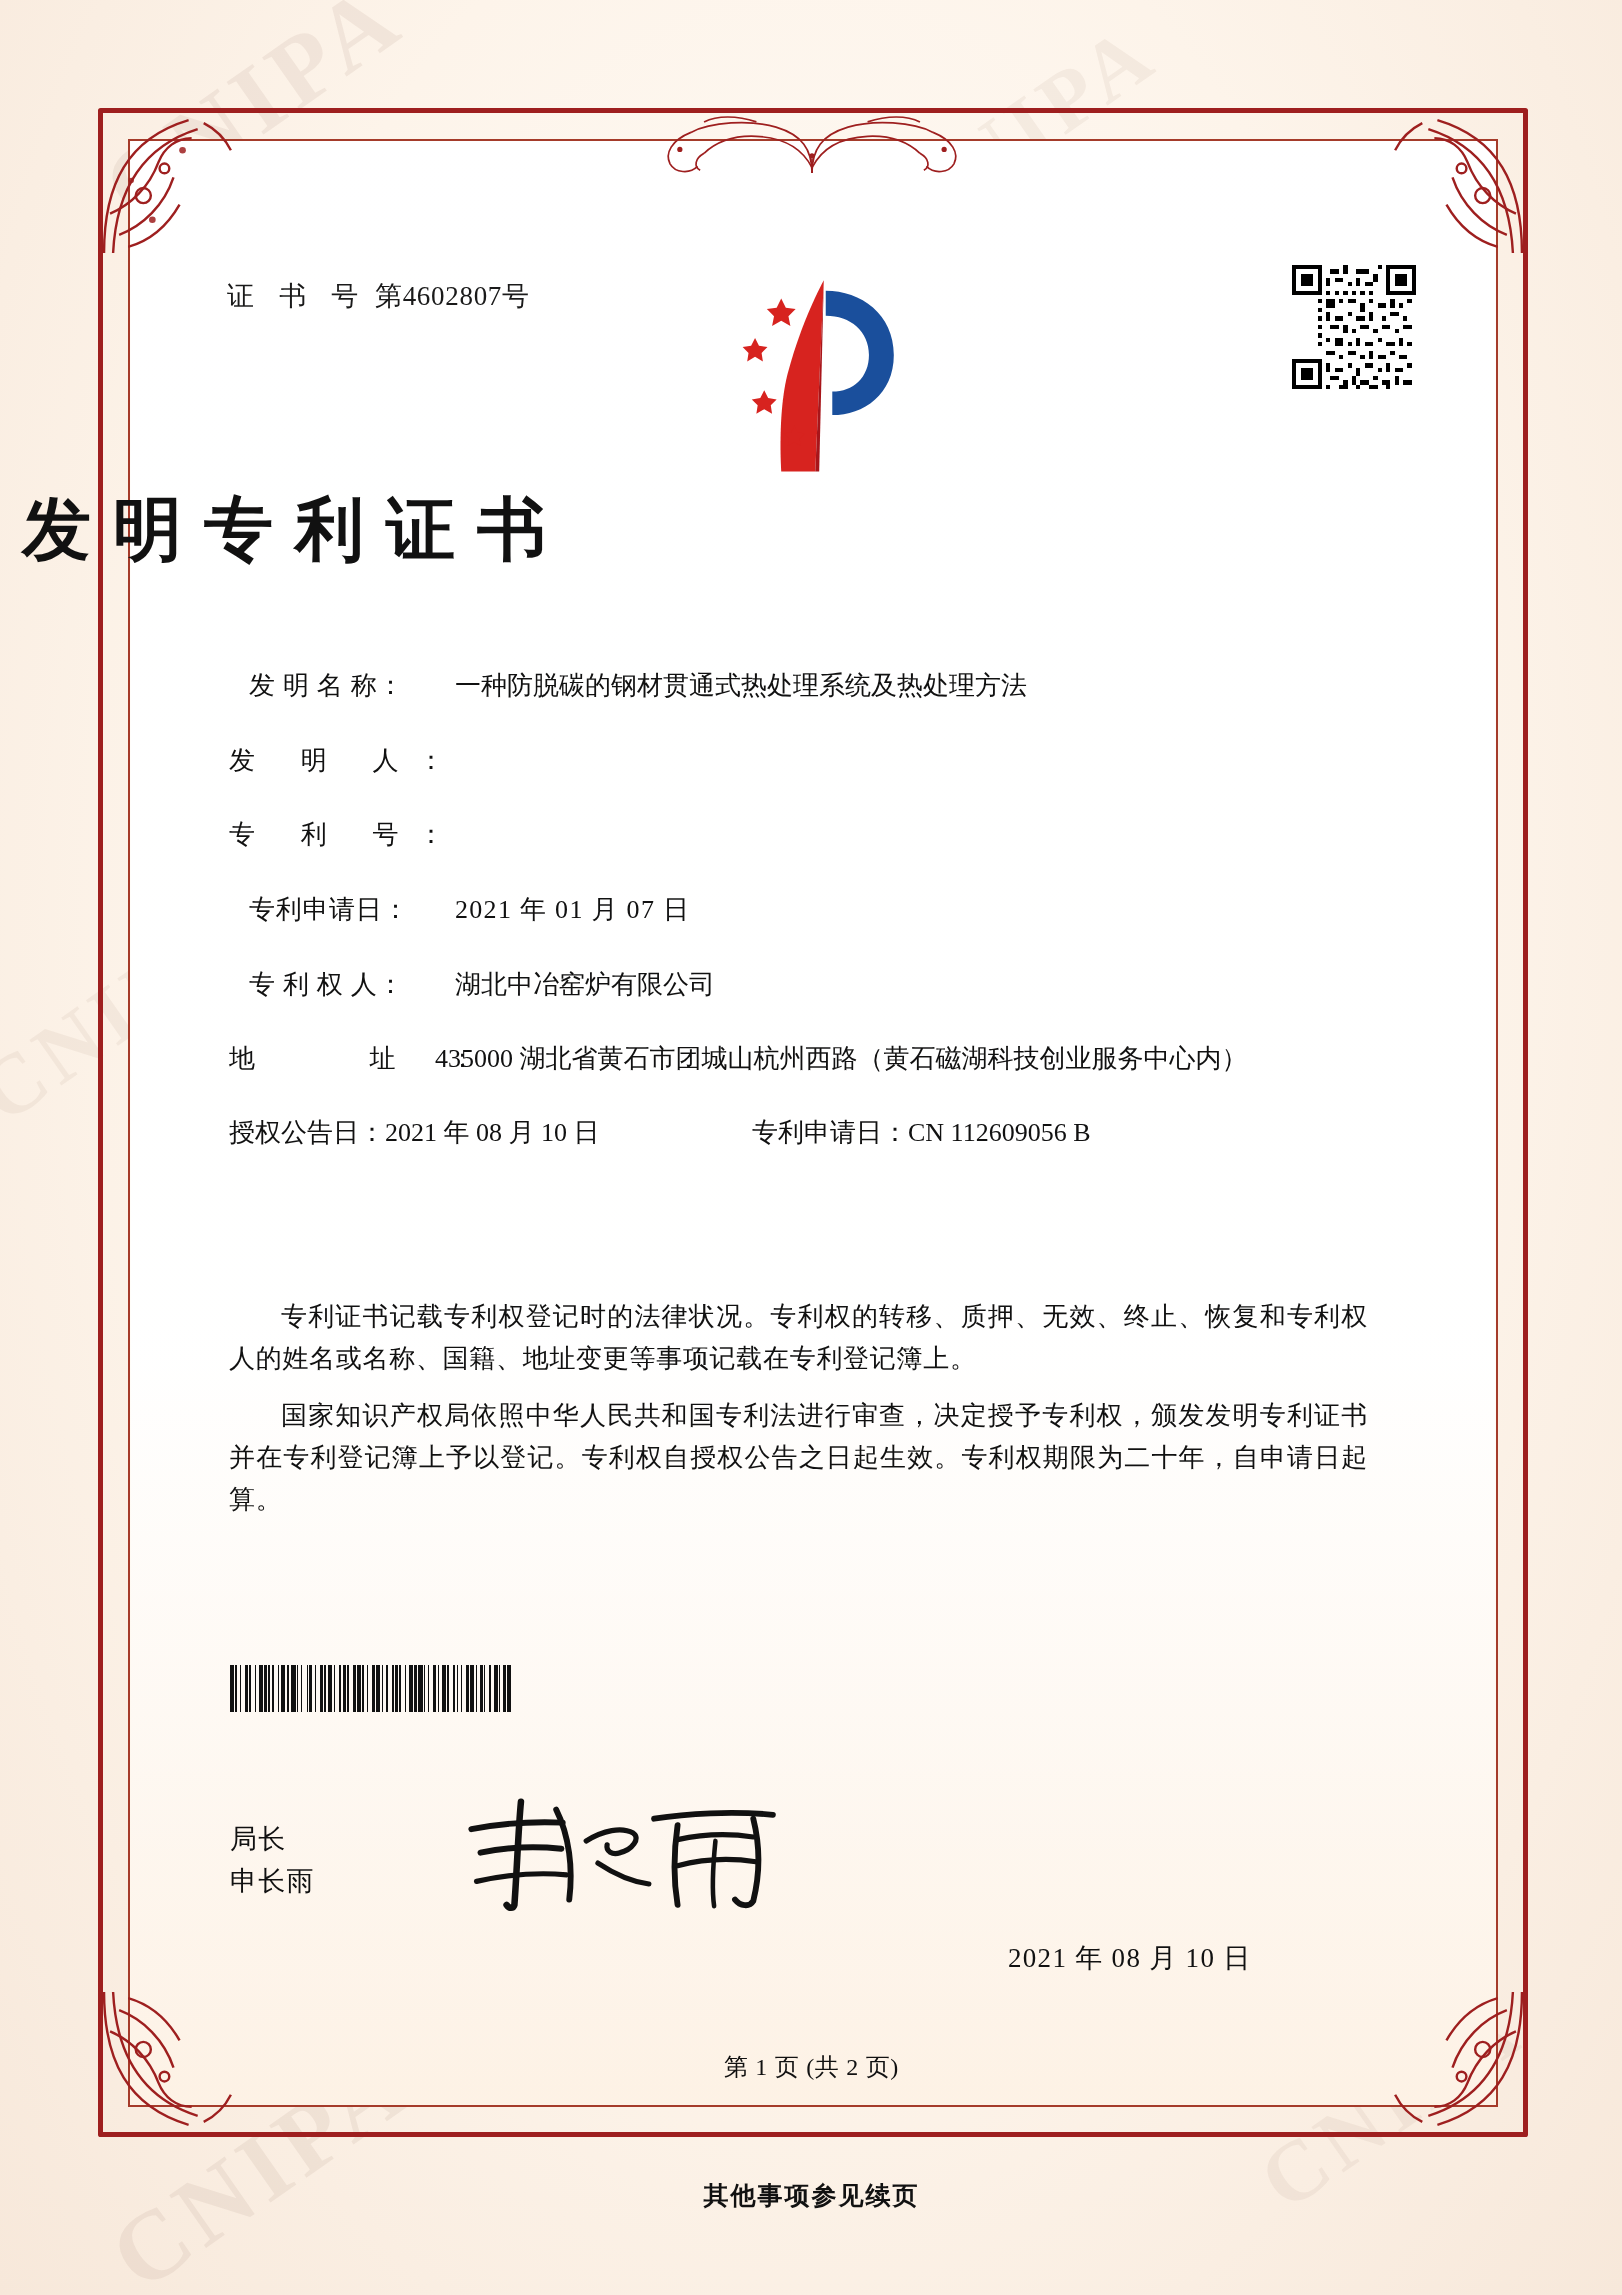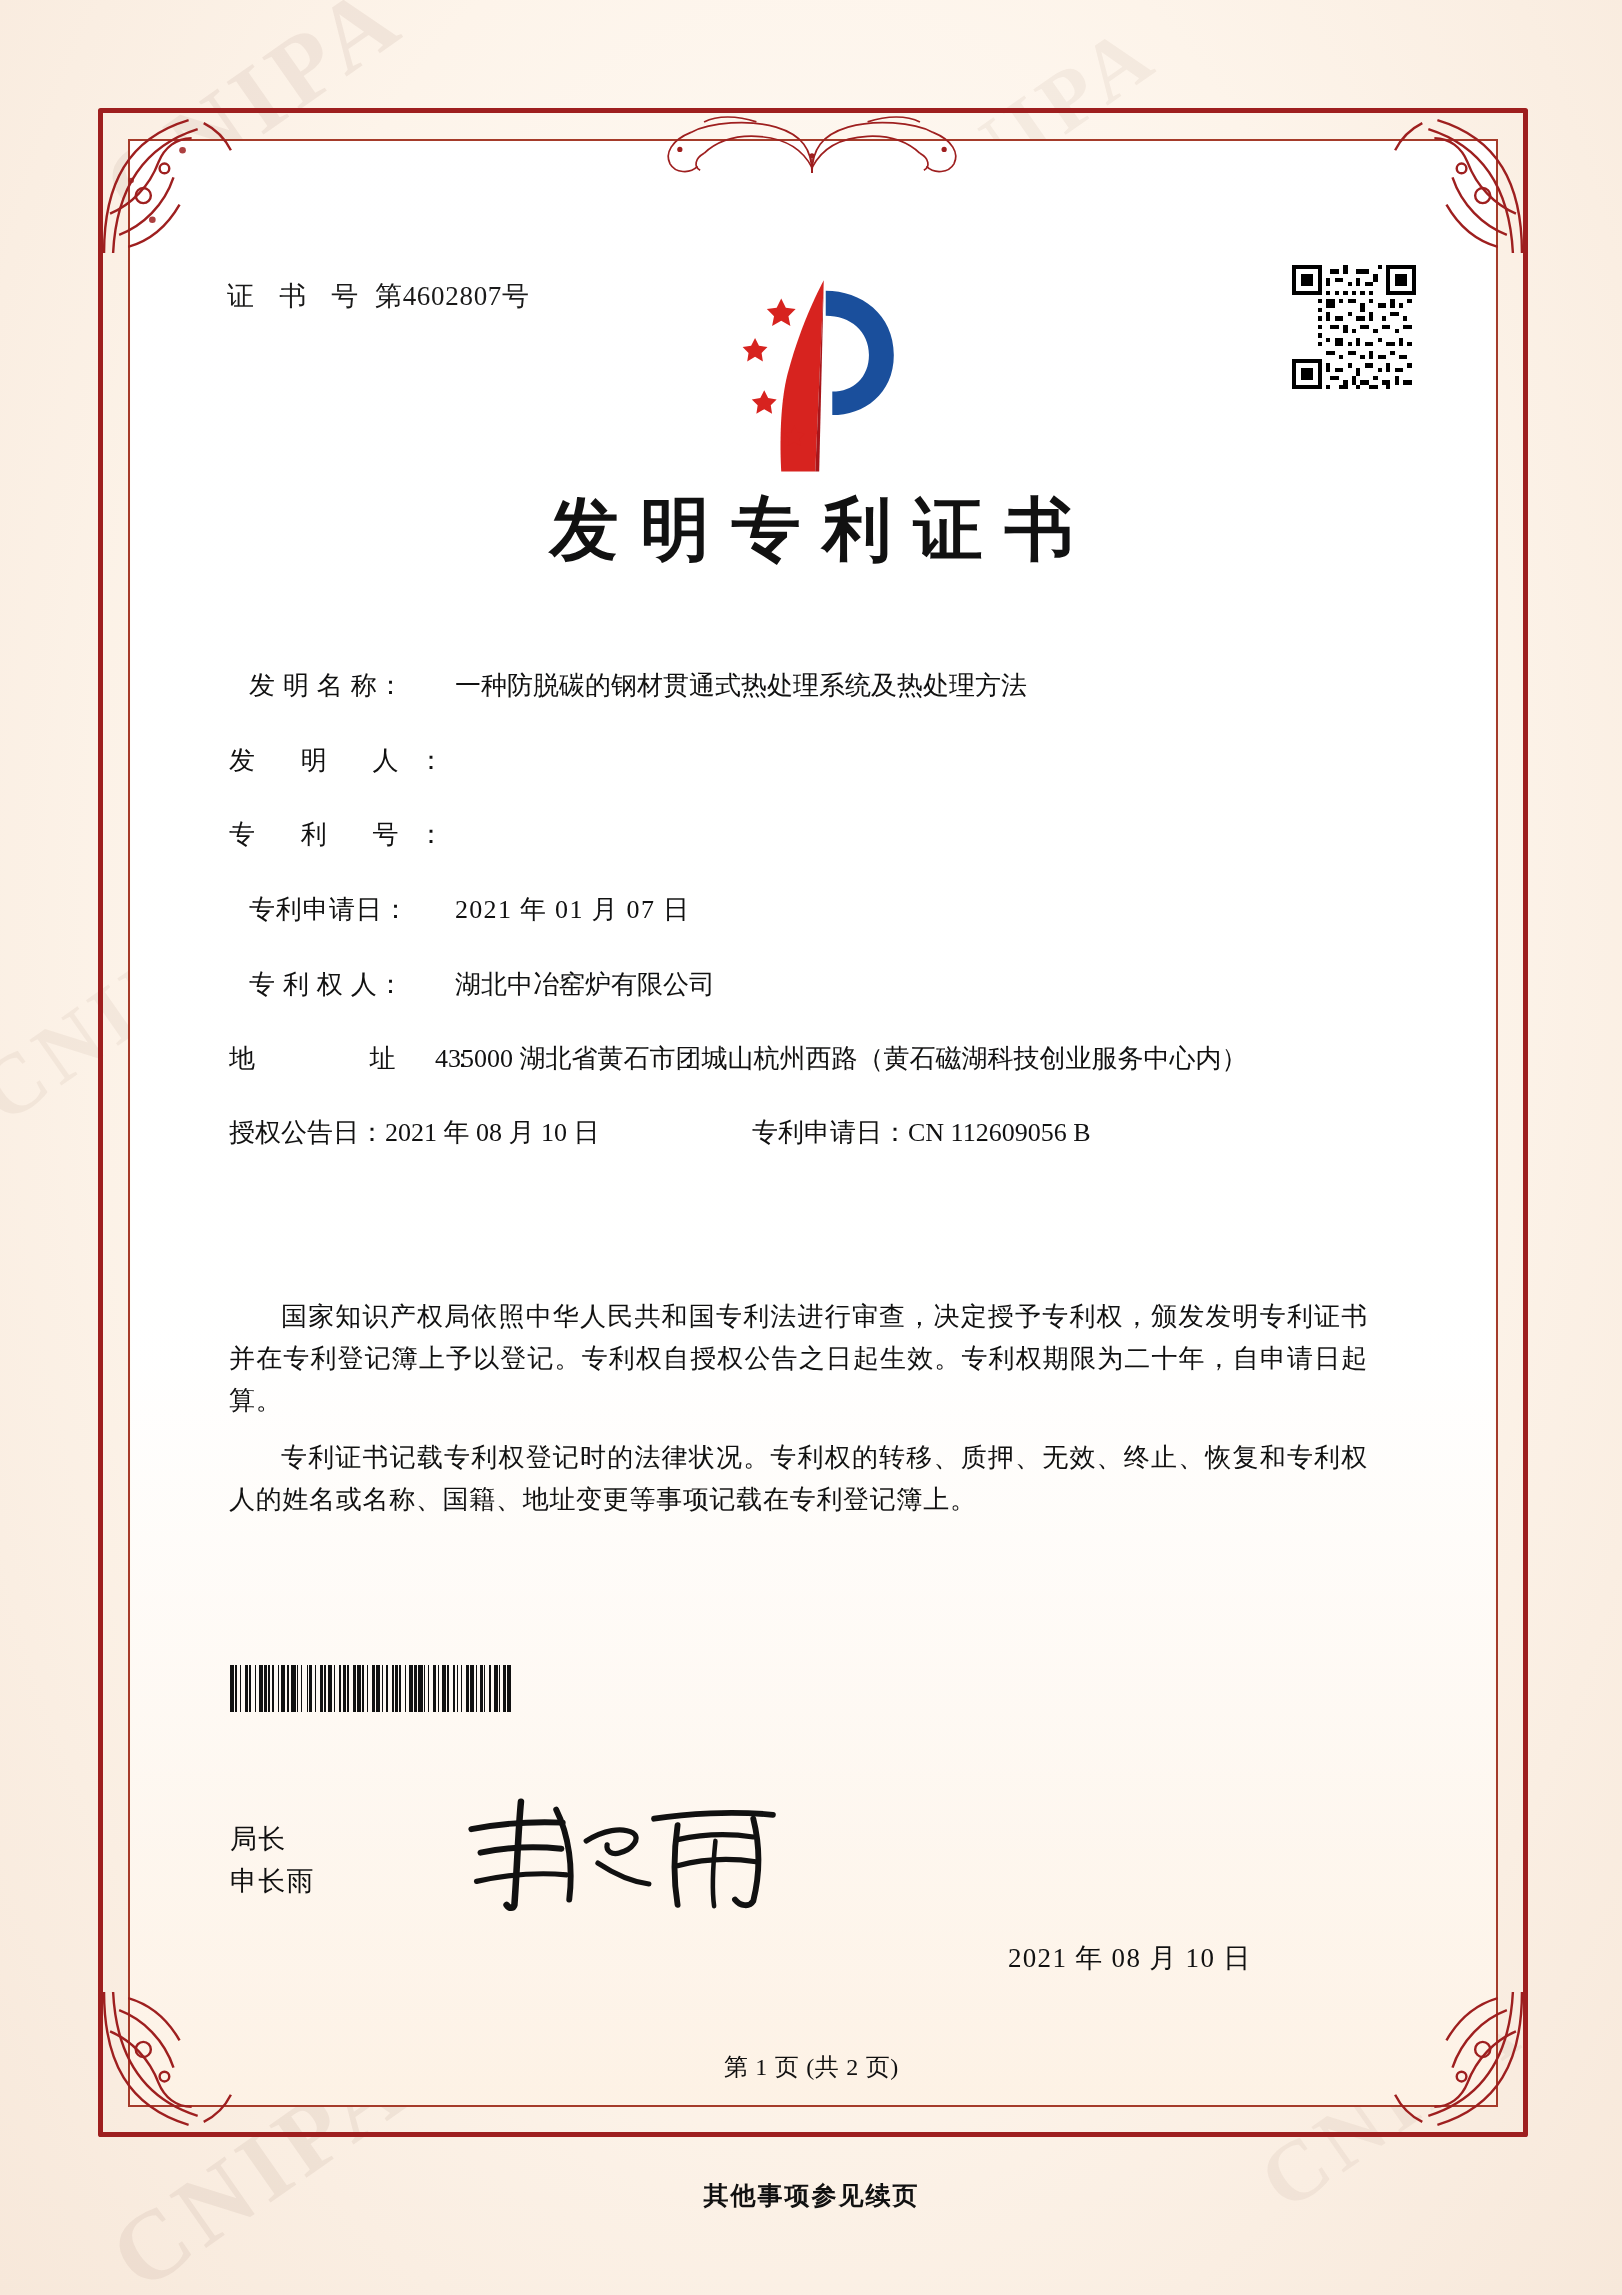--- a/index.html
+++ b/index.html
@@ -110,21 +110,20 @@
     top: 275px;
     transform: translateX(-50%);
     width: 216px; height: 203px;
   }
 
   
   #main-title {
     position: absolute;
     left: 0; right: 0;
     top: 484px;
-    text-align: center;
     font-size: 69px;
     font-weight: 700;
     letter-spacing: 22px;
     color: #111;
     text-indent: 22px;
     font-family: "DejaVu Serif", "Liberation Serif", serif;
   }
 
   
   #fields {
@@ -504,22 +503,22 @@
       <div class="seg1">
         <span>授权公告日：</span><span>2021 年 08 月 10 日</span>
       </div>
       <div class="seg2">
         <span>专利申请日：</span><span>CN 112609056 B</span>
       </div>
     </div>
   </div>
 
   <div id="paragraphs">
+    <p>专利证书记载专利权登记时的法律状况。专利权的转移、质押、无效、终止、恢复和专利权人的姓名或名称、国籍、地址变更等事项记载在专利登记簿上。</p>
     <p>国家知识产权局依照中华人民共和国专利法进行审查，决定授予专利权，颁发发明专利证书并在专利登记簿上予以登记。专利权自授权公告之日起生效。专利权期限为二十年，自申请日起算。</p>
-    <p>专利证书记载专利权登记时的法律状况。专利权的转移、质押、无效、终止、恢复和专利权人的姓名或名称、国籍、地址变更等事项记载在专利登记簿上。</p>
   </div>
 
   <div id="barcode">
       <span style="width:4.1px;background:#111"></span>
       <span style="width:1.4px;background:transparent"></span>
       <span style="width:1.4px;background:#111"></span>
       <span style="width:2.7px;background:transparent"></span>
       <span style="width:1.4px;background:#111"></span>
       <span style="width:4.1px;background:transparent"></span>
       <span style="width:2.7px;background:#111"></span>

